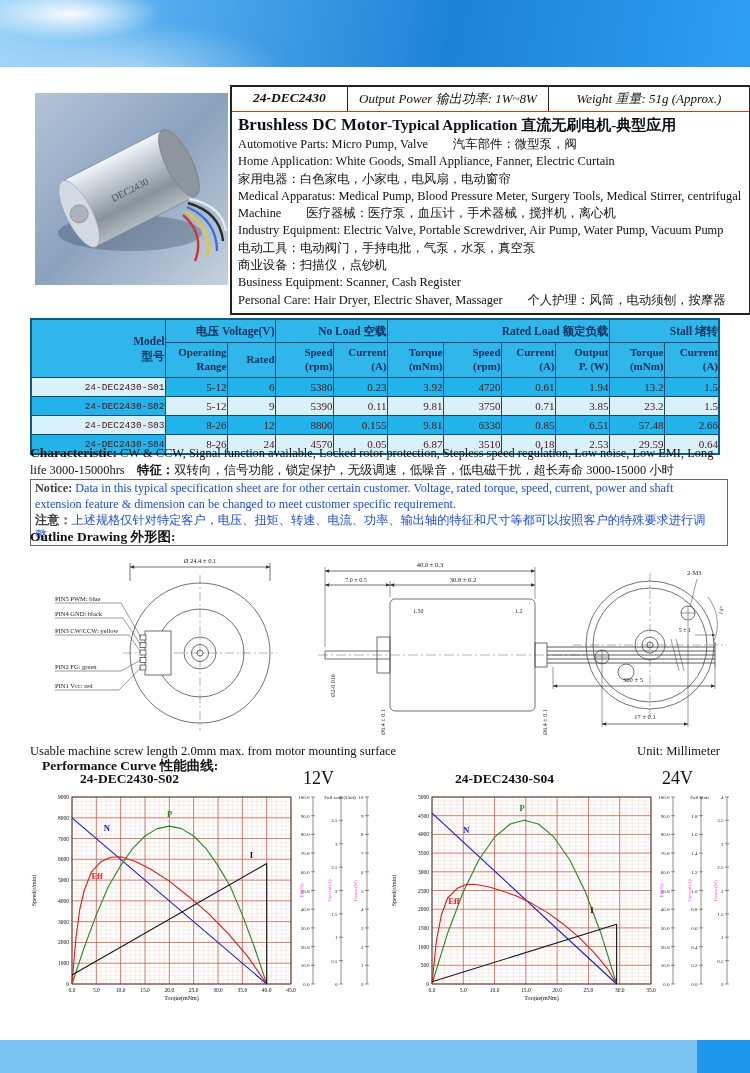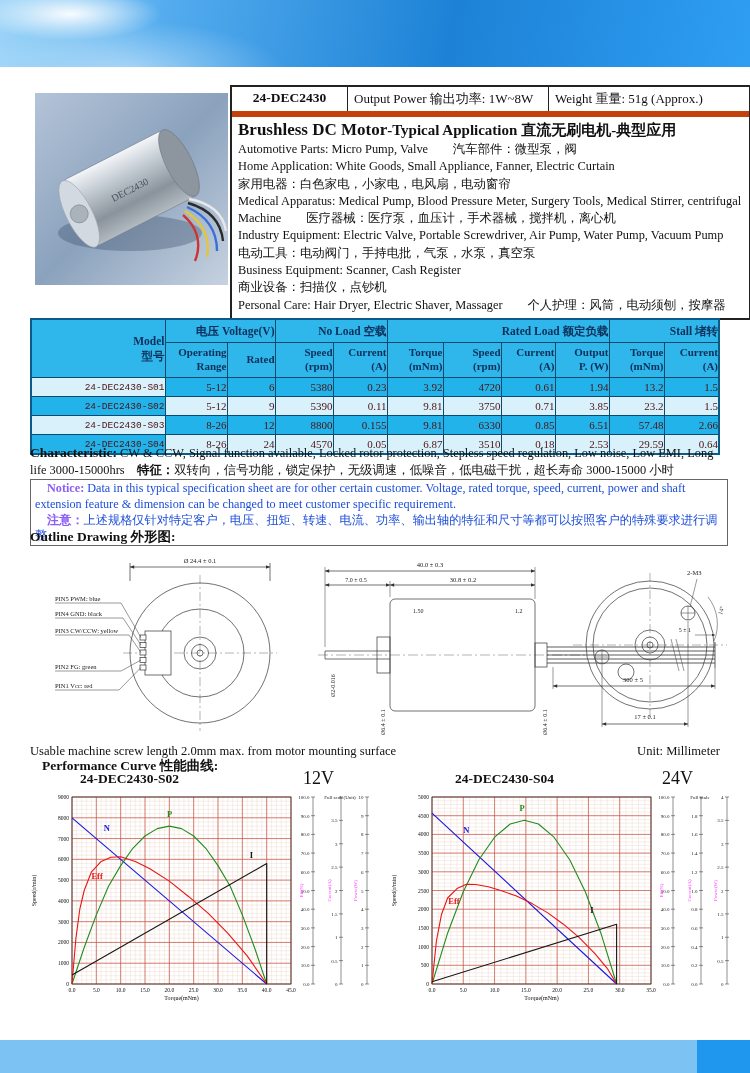--- a/index.html
+++ b/index.html
@@ -10,43 +10,43 @@
   .banner{left:0;top:0;width:750px;height:67px;
     background:
       radial-gradient(ellipse 130px 38px at 70px 14px, rgba(255,255,255,.95), rgba(255,255,255,0) 70%),
       radial-gradient(ellipse 220px 70px at 130px 70px, rgba(255,255,255,.45), rgba(255,255,255,0) 70%),
       linear-gradient(100deg,#9ed5f8 0%,#54acee 22%,#1d82d6 60%,#2e9ef3 100%);}
   
   .footer{left:0;top:1040px;width:750px;height:33px;background:#7cc2f2;}
   .footer-block{left:697px;top:1040px;width:53px;height:33px;background:#1f97ef;}
   
   .hdr{left:230px;top:85px;width:517px;border:2px solid #222;}
-  .hdr-row{display:flex;border-bottom:6px solid #c2410c;}
-  .hdr-cell{padding:3px 6px;font-size:13px;white-space:nowrap;}
+  .hdr-row{display:flex;border-bottom:1px solid #c2410c;font-style:italic;}
+  .hdr-cell{padding:3px 6px;font-size:13px;white-space:nowrap;text-align:center;}
   .hdr-cell.b{font-weight:bold;font-size:13.5px;text-align:center;}
   .c1{width:103px;border-right:1px solid #222;}
   .c2{width:188px;border-right:1px solid #222;}
   .c3{flex:1;}
   .apps{padding:2px 6px 4px 6px;}
   .apps .title{font-size:15px;font-weight:bold;line-height:22px;}
   .apps .title .big{font-size:17px;}
   .apps .line{font-size:12.4px;line-height:17.3px;}
   
   table.spec{left:30px;top:318px;width:688px;border-collapse:collapse;table-layout:fixed;
              position:absolute;border:2px solid #0a5c88;}
   table.spec th,table.spec td{border:1px solid #0c4a6e;text-align:right;padding:0;overflow:hidden;}
   table.spec th{background:#2fb7ec;color:#0d2f5a;font-size:11.5px;font-weight:bold;white-space:pre-line;line-height:1.25;}
   table.spec td{font-size:11px;color:#4d1212;height:18px;}
   table.spec td.model{font-family:"Liberation Mono",monospace;font-size:9.5px;padding-left:41px;}
   td.ct{background:#22b3ea;} td.lt{background:#d9f1fb;}
   
   .chara{left:30px;top:445px;width:692px;font-size:12.4px;line-height:16.5px;}
   .notice{left:30px;top:479px;width:688px;border:1px solid #666;padding:1px 4px;
           font-size:12.2px;line-height:15.8px;}
-  .blue{color:#1d4ed8;} .red{color:#8b5cf6;font-weight:bold;margin-left:12px;}
+  .blue{color:#1d4ed8;} .red{color:#404040;font-weight:bold;}
   .sect-title{font-weight:bold;font-size:13.5px;}
   .outline-title{left:30px;top:528px;}
   .drawing{left:25px;top:545px;}
   .screw-row{left:30px;top:744px;width:690px;display:flex;justify-content:space-between;font-size:12.6px;}
   .perf-title{left:42px;top:757px;text-align:center;}
   .chart-title{font-weight:bold;font-size:13.5px;}
   .volt{font-size:18px;text-align:center;}
   .chart{width:350px;height:230px;}
   svg text{font-family:"Liberation Serif",serif;}
 </style>
@@ -100,22 +100,22 @@
         <span class="big">Brushless DC Motor</span><span>-Typical Application</span><span> 直流无刷电机-典型应用</span>
       </div>
       <div id="app-lines">
           <div class="line">Automotive Parts: Micro Pump, Valve　　汽车部件：微型泵，阀</div>
           <div class="line">Home Application: White Goods, Small Appliance, Fanner, Electric Curtain</div>
           <div class="line">家用电器：白色家电，小家电，电风扇，电动窗帘</div>
           <div class="line">Medical Apparatus: Medical Pump, Blood Pressure Meter, Surgery Tools, Medical Stirrer, centrifugal</div>
           <div class="line">Machine　　医疗器械：医疗泵，血压计，手术器械，搅拌机，离心机</div>
           <div class="line">Industry Equipment: Electric Valve, Portable Screwdriver, Air Pump, Water Pump, Vacuum Pump</div>
           <div class="line">电动工具：电动阀门，手持电批，气泵，水泵，真空泵</div>
+          <div class="line">商业设备：扫描仪，点钞机</div>
           <div class="line">Business Equipment: Scanner, Cash Register</div>
-          <div class="line">商业设备：扫描仪，点钞机</div>
           <div class="line">Personal Care: Hair Dryer, Electric Shaver, Massager　　个人护理：风筒，电动须刨，按摩器</div>
         </div>
     </div>
   </div>
 
   <table class="spec">
     <colgroup>
       <col style="width:134px">
         <col style="width:62px">
         <col style="width:48px">

